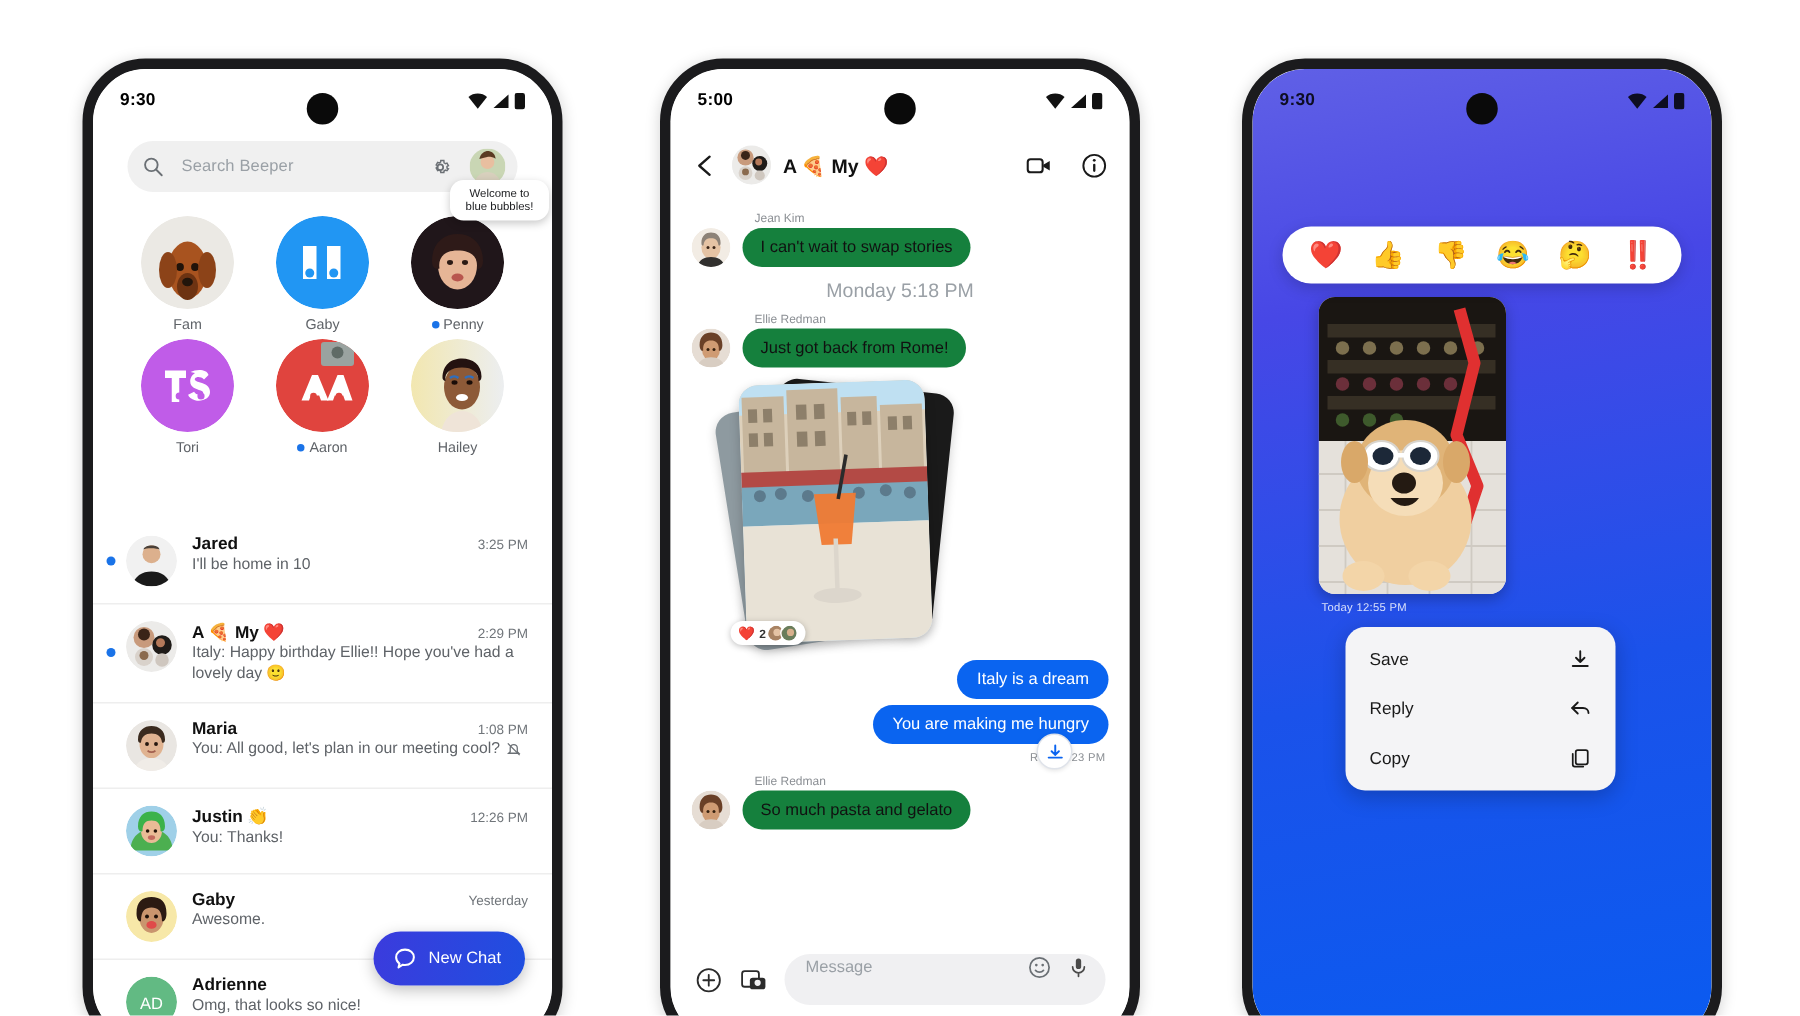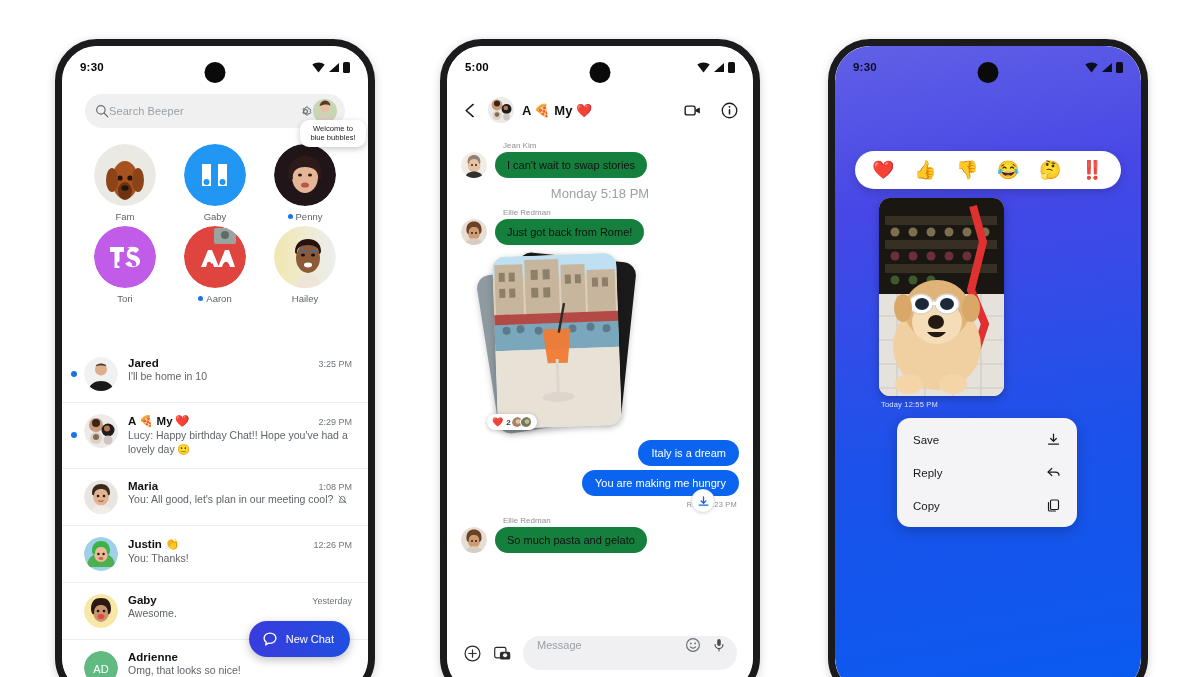--- a/index.html
+++ b/index.html
@@ -44,21 +44,21 @@
     width: 84px; height: 3.5px; border-radius: 2px; background: #1b1b1d; z-index: 58;
   }
 
   
   #phone1 { left: 55px; top: 8px; width: 320px; height: 661px; }
   #phone1 .screen { background: #fff; }
 
   .searchbar {
     position: absolute; top: 48px; left: 23px; right: 23px; height: 34px;
     background: #f0f0f0; border-radius: 19px;
-    display: flex; align-items: center; padding: 0 8px 0 10px; gap: 0;
+    display: flex; align-items: center; padding: 0 8px 0 10px; gap: 12px;
   }
   .search-ph { flex: 1; font-size: 11px; color: #9aa0a6; letter-spacing: .1px; }
   .sb-avatar { width: 24px; height: 24px; border-radius: 50%; overflow: hidden; flex: 0 0 auto; }
 
   .av-row {
     position: absolute; left: 18px; right: 18px; top: 98px;
     display: grid; grid-template-columns: repeat(3,1fr); row-gap: 4px;
   }
   .av-cell { display: flex; flex-direction: column; align-items: center; position: relative; }
   .av-circ { width: 62px; height: 62px; border-radius: 50%; overflow: hidden; position: relative; }
@@ -391,21 +391,21 @@
                 <circle cx="12" cy="23" r="3" fill="#8a6a4e"></circle>
                 <circle cx="24" cy="26" r="4.5" fill="#cfc7bf"></circle>
               </svg>
           </div>
           <div class="cl-body">
             <div class="cl-top">
               <div class="cl-name">A 🍕 My ❤️</div>
               <div class="cl-time">2:29 PM</div>
             </div>
             <div class="cl-prev">
-                <span>Lucy: Happy birthday Chat!! Hope you've had a lovely day  🙂</span>
+                <span>Italy: Happy birthday Ellie!! Hope you've had a lovely day  🙂</span>
               </div>
           </div>
         </div>
 
         <div class="chatrow">
           <div class="cl-av">
             <svg width="34" height="34" viewBox="0 0 34 34">
                 <circle cx="17" cy="17" r="17" fill="#e9e6e2"></circle>
                 <ellipse cx="17" cy="16" rx="8" ry="9.5" fill="#e0b391"></ellipse>
                 <path d="M8 13c0-6 4-9 9-9s9 3 9 9c0 2-1 2.5-2 2-.4-4-3-6-7-6s-6.6 2-7 6c-1 .5-2 0-2-2z" fill="#3a2a1e"></path>

